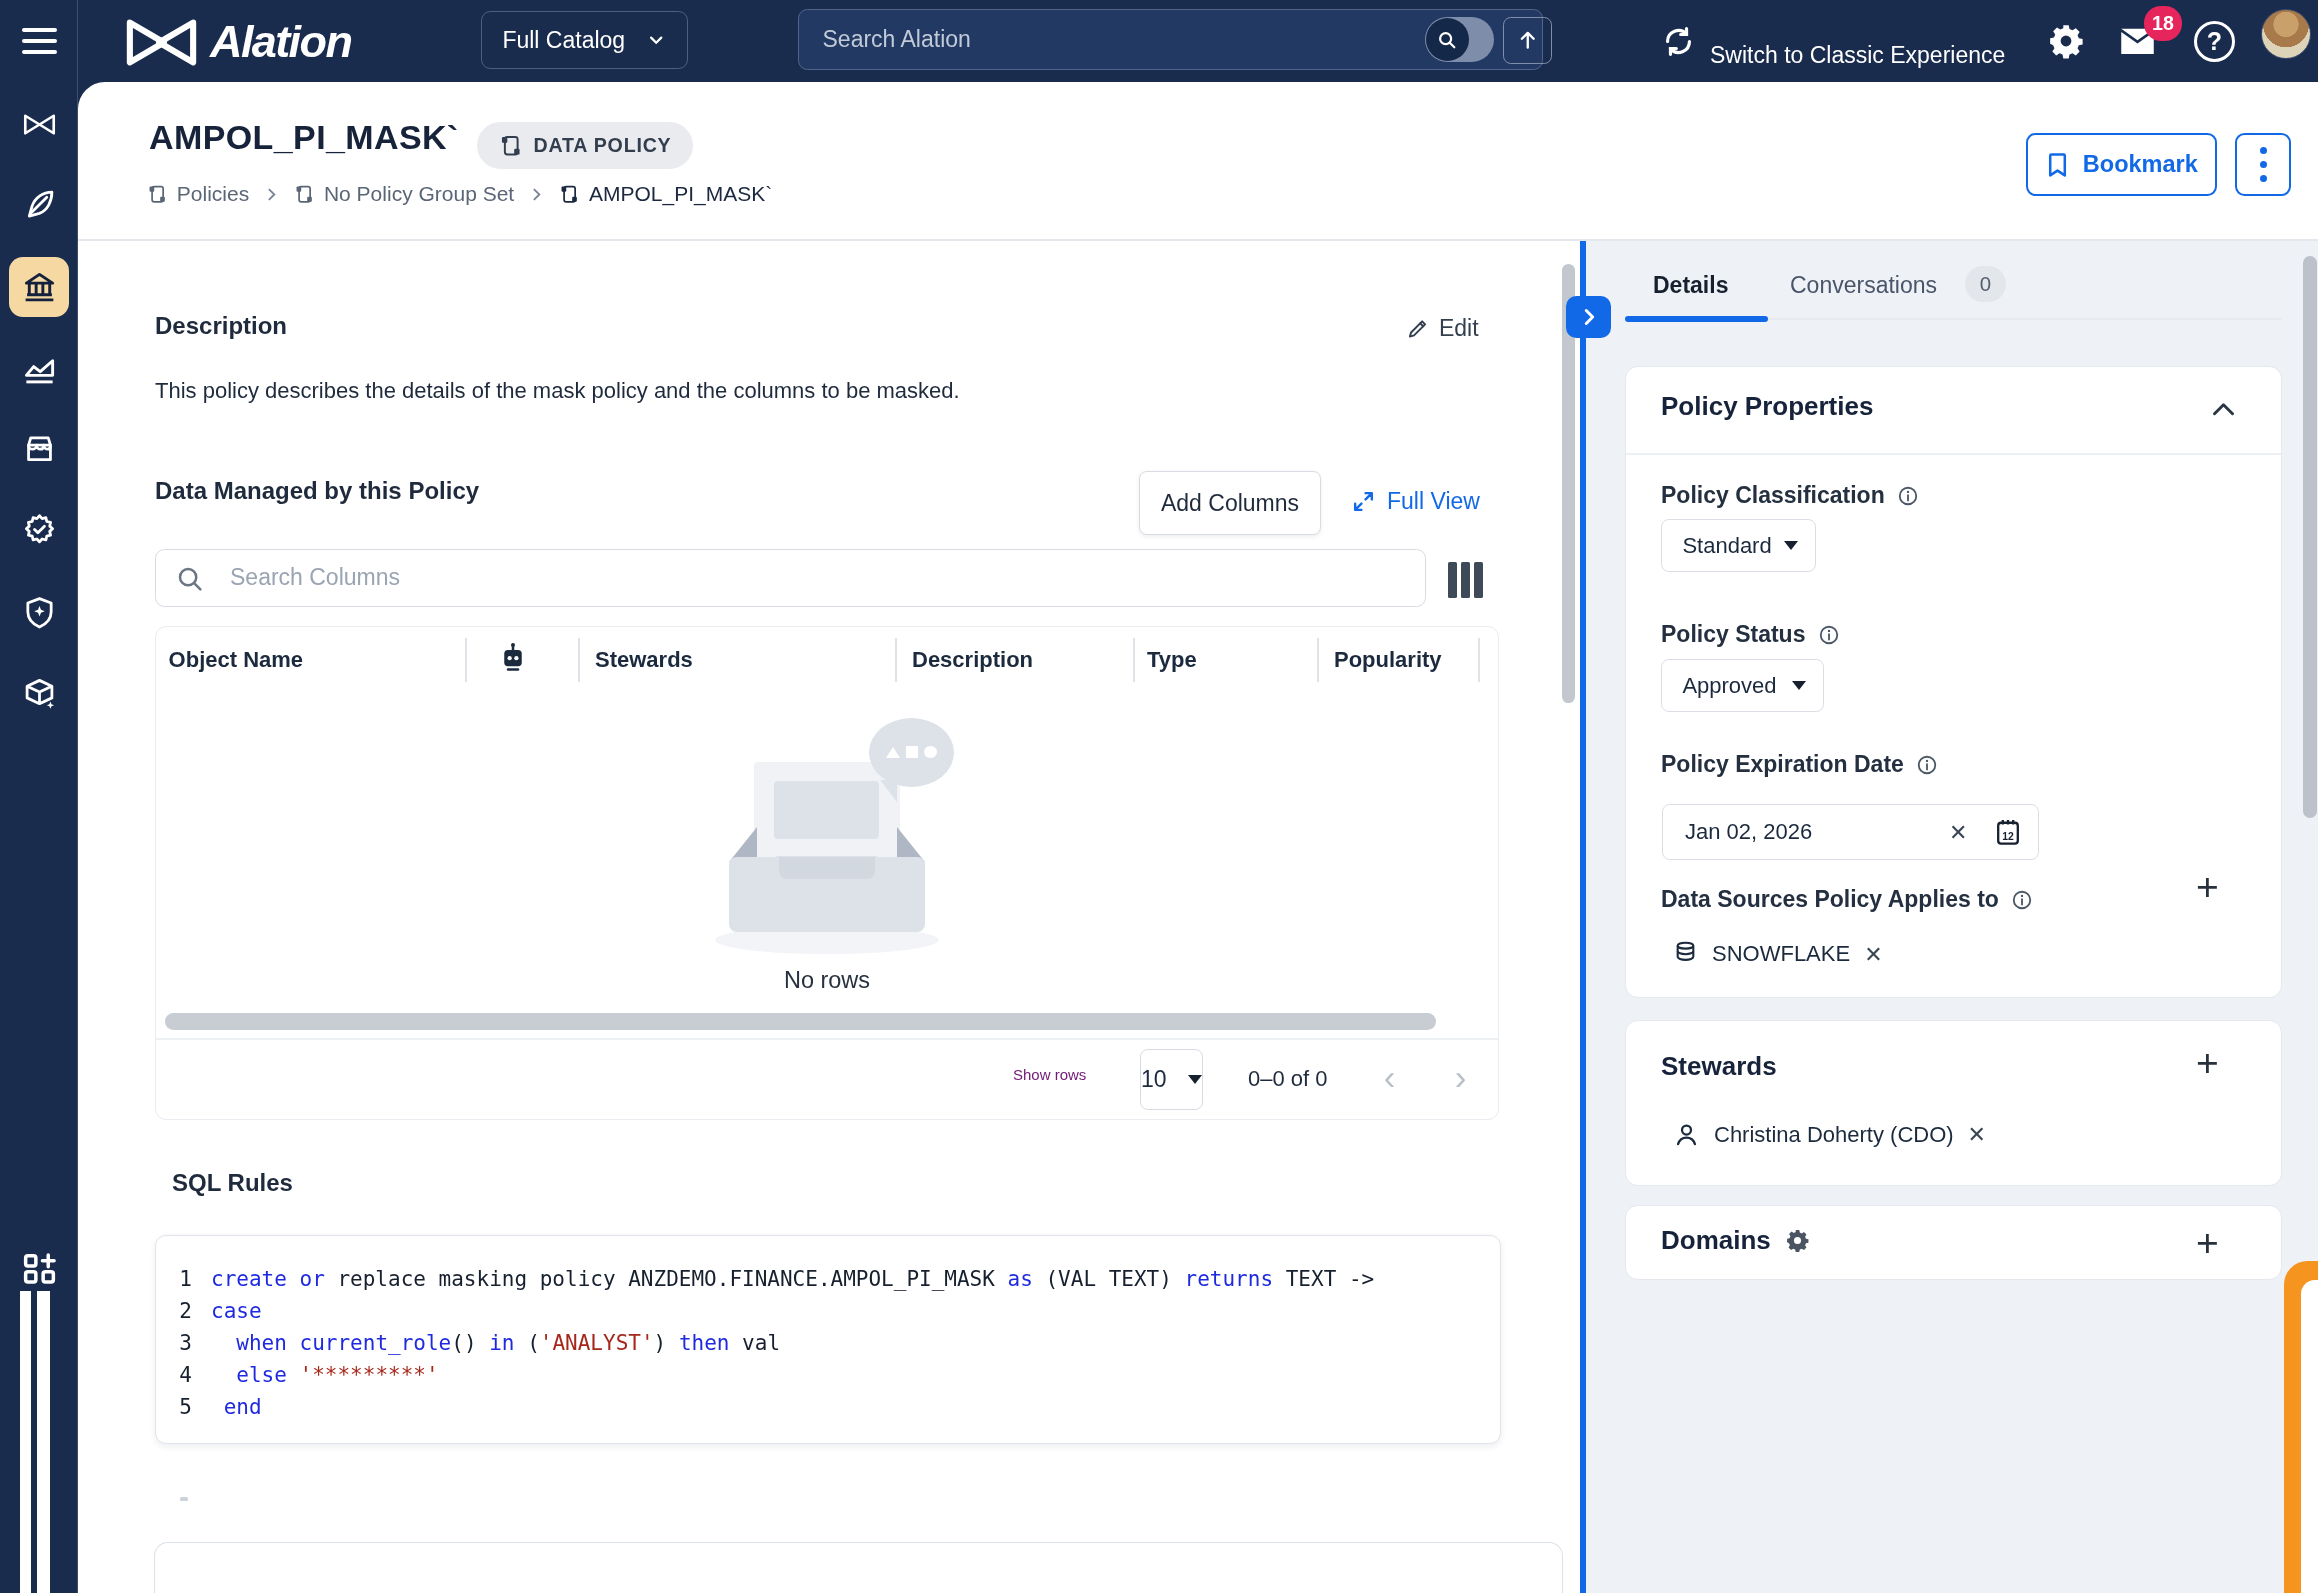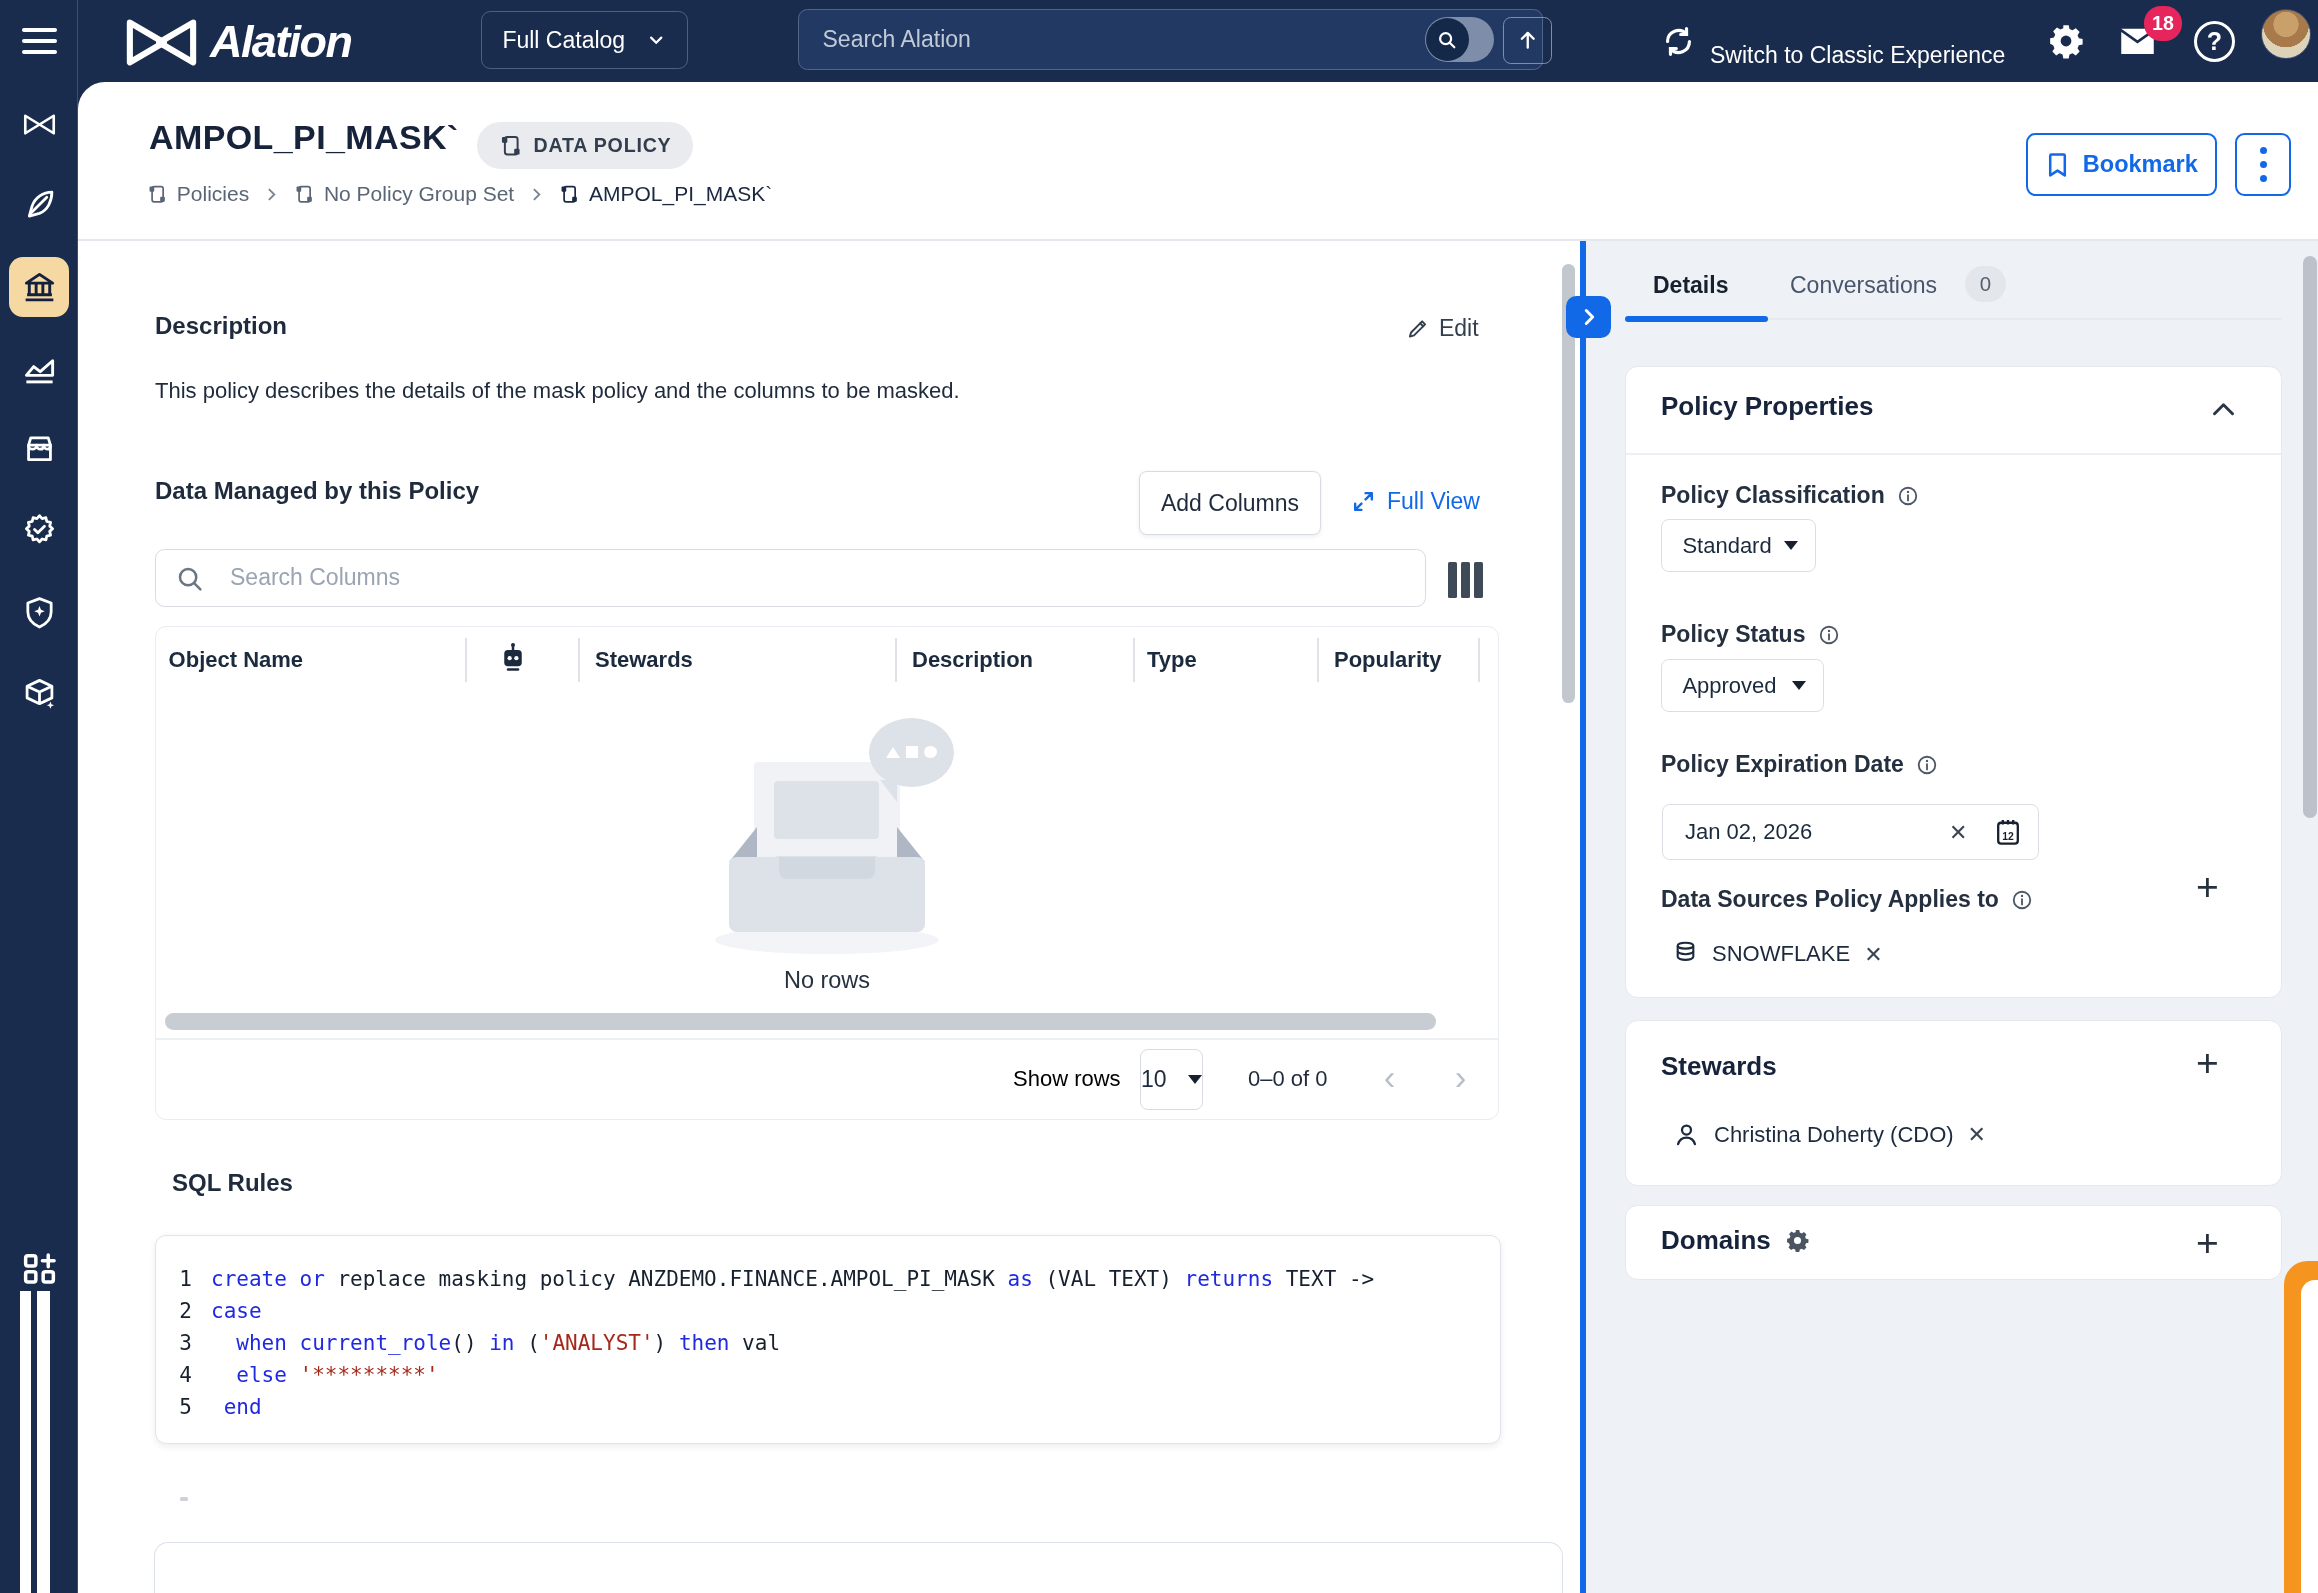--- a/index.html
+++ b/index.html
@@ -81,21 +81,21 @@
   .colsearch input{position:absolute;left:60px;top:0;width:1177px;height:55px;border:none;outline:none;
     font-size:23px;font-family:"Liberation Sans",sans-serif;color:#1f2b3d;background:transparent;margin-left:14px;}
   .colsearch input::placeholder{color:#9aa4b2;opacity:1;}
   .colpicker{position:absolute;left:1448px;top:562px;width:35px;height:36px;display:flex;gap:3.9px;cursor:pointer;}
   .colpicker i{flex:1;background:#3f4a58;border-radius:1.6px;}
   .table-card{position:absolute;left:155px;top:626px;width:1344px;height:494px;border:1.6px solid #e9ecf1;border-radius:11px;background:#fff;}
   .th{position:absolute;top:20.4px;font-size:22px;font-weight:bold;color:#1c2a3e;cursor:pointer;}
   .tsep{position:absolute;top:11px;width:2.4px;height:44px;background:#dfe3e8;}
   .hscroll{position:absolute;left:9.4px;top:386px;width:1271px;height:17px;border-radius:8.6px;background:#c8ccd3;cursor:pointer;}
   .pag-div{position:absolute;left:0;top:411px;width:100%;height:1.6px;background:#edf0f3;}
-  .pag-label{position:absolute;left:857px;top:439px;font-size:22px;color:#000000;}
+  .pag-label{position:absolute;left:857px;top:439px;font-size:15px;color:#701a75;}
   .pagesize{position:absolute;left:984px;top:422px;width:63px;height:61px;border:1.6px solid var(--bd);border-radius:7.8px;
     background:#fff;display:flex;align-items:center;justify-content:space-between;gap:16px;font-size:23px;cursor:pointer;}
   .pag-range{position:absolute;left:1092px;top:439px;font-size:22px;color:#1f2b3d;}
   .pag-prev,.pag-next{position:absolute;top:428px;width:39px;height:44px;color:#b9bfc9;font-size:35px;
     display:flex;align-items:center;justify-content:center;cursor:pointer;}
   
   .empty{position:absolute;left:573px;top:111px;width:196px;height:235px;}
   .empty>div{position:absolute;}
   .es-shadow{left:-14px;top:188px;width:224px;height:28px;background:#f3f4f7;border-radius:50%;}
   .es-doc{left:25px;top:23.5px;width:146px;height:143px;background:#f0f2f5;border-radius:3.9px;}

